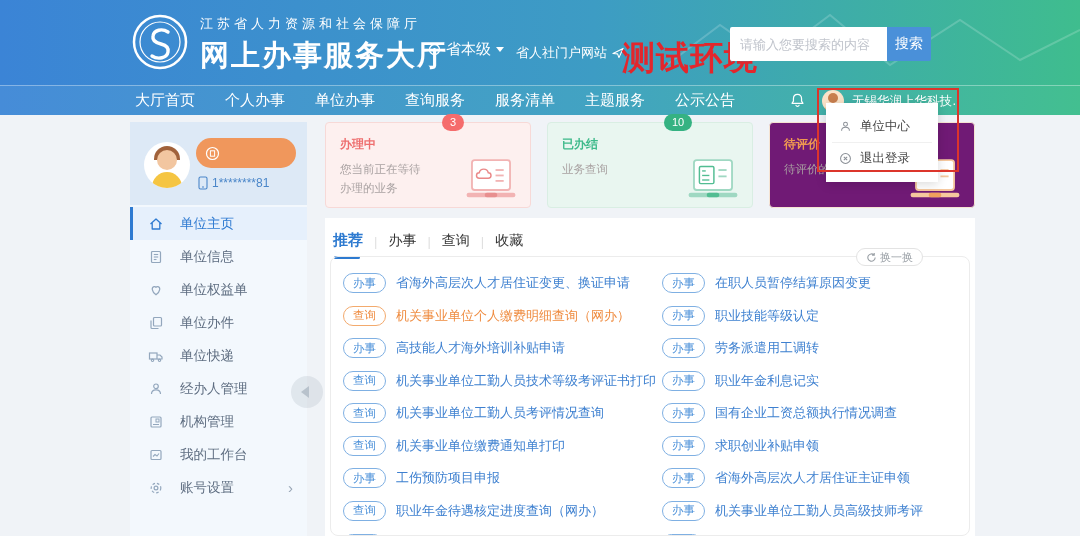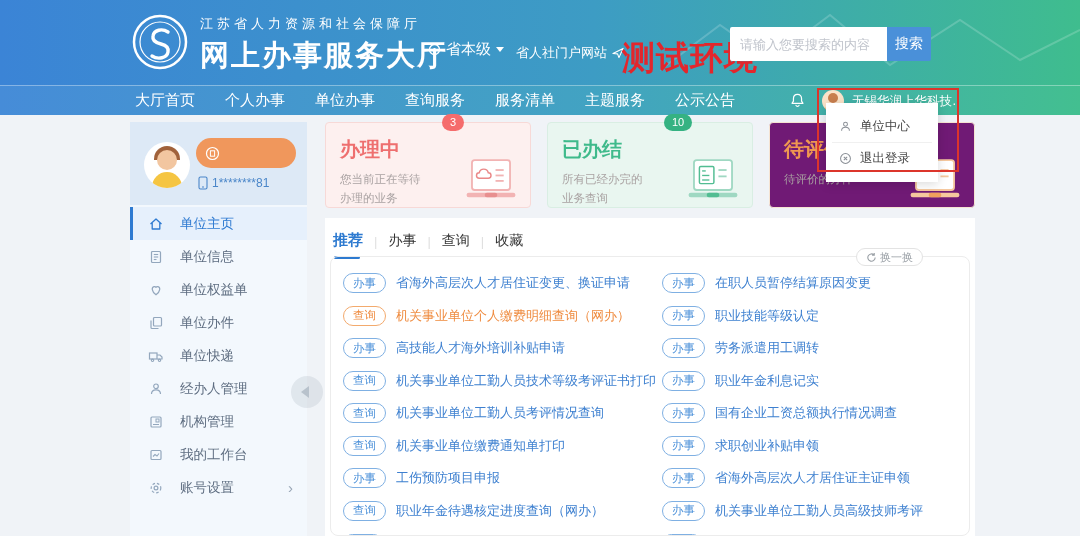--- a/index.html
+++ b/index.html
@@ -57,21 +57,21 @@
   .menu-item.active { background:#e6f0fc; color:#2e7ad1; border-left:3px solid #2e7ad1; padding-left:15px; }
   .menu-item .chev { position:absolute; right:14px; color:#98a5b5; font-size:15px; }
   .menu-item svg { flex:none; }
 
   
   .cards { position:absolute; left:325px; top:122px; width:650px; display:flex; gap:16px; }
   .card { flex:1; height:86px; border-radius:4px; position:relative; padding:13px 14px; cursor:pointer; }
   .card.c1 { background:#fdf0ef; border:1px solid #f7d9d7; }
   .card.c2 { background:#e9f6f0; border:1px solid #d9eee3; }
   .card.c3 { background:#701a75; border:1px solid #f5e3d2; }
-  .card-title { font-size:20px; font-weight:bold;font-family:Liberation Serif, serif; }
+  .card-title { font-size:12px; font-weight:bold;font-family:Liberation Serif, serif; }
   .c1 .card-title { color:#ee6f6f; } .c2 .card-title { color:#3fba8b; } .c3 .card-title { color:#ef9850; }
   .card-desc { margin-top:7px; font-size:11.5px; color:#a9a2a2; line-height:1.65; }
   .card-icon { position:absolute; right:10px; bottom:5px; }
   .bubble { position:absolute; top:-9px; left:116px; height:17px; line-height:17px; padding:0 8px; border-radius:9px; color:#fff; font-size:11px; z-index:2; }
   .bubble::after { content:""; position:absolute; left:9px; bottom:-4px; border:4px solid transparent; }
   .bubble.red { background:#f56c6c; } .bubble.red::after { border-top-color:#f56c6c; }
   .bubble.green { background:#35b282; } .bubble.green::after { border-top-color:#35b282; }
 
   
   .panel { position:absolute; left:325px; top:218px; width:650px; height:318px; background:#fff; }
@@ -262,21 +262,20 @@
           <line x1="37" y1="19" x2="46" y2="19" stroke="#f2b3b3" stroke-width="2"></line>
           <line x1="37" y1="25" x2="46" y2="25" stroke="#f2b3b3" stroke-width="2"></line>
         <rect x="5" y="38" width="54" height="5" rx="2.5" fill="#f2b3b3"></rect>
           <rect x="25" y="38" width="14" height="5" rx="2.5" fill="#e88f8f"></rect>
       </svg>
     </div>
     <div class="card c2">
       <span class="bubble green">10</span>
       <div class="card-title">已办结</div>
       <div class="card-desc">
-        <div>所有已经办完的</div>
         <div>业务查询</div>
       </div>
       <svg class="card-icon" width="58" height="44" viewBox="0 0 64 48">
         <rect x="11" y="2" width="42" height="33" rx="3" fill="#fff" stroke="#9fd8c2" stroke-width="2"></rect>
         <rect x="17" y="9" width="16" height="19" rx="1.5" fill="none" stroke="#52bd92" stroke-width="1.6"></rect>
         <line x1="20" y1="14" x2="24" y2="14" stroke="#52bd92" stroke-width="1.5"></line>
           <line x1="20" y1="19" x2="28" y2="19" stroke="#52bd92" stroke-width="1.5"></line>
           <line x1="20" y1="24" x2="28" y2="24" stroke="#52bd92" stroke-width="1.5"></line>
         <line x1="38" y1="13" x2="47" y2="13" stroke="#9fd8c2" stroke-width="2"></line>
           <line x1="38" y1="20" x2="47" y2="20" stroke="#9fd8c2" stroke-width="2"></line>

